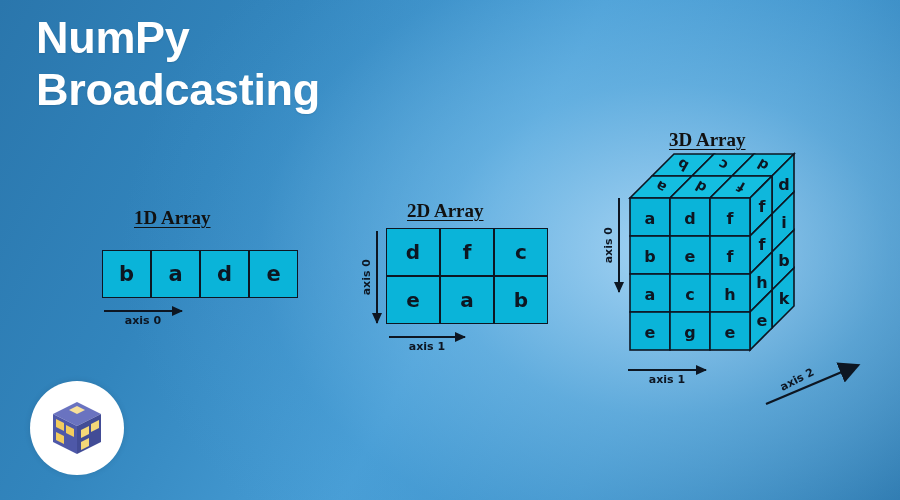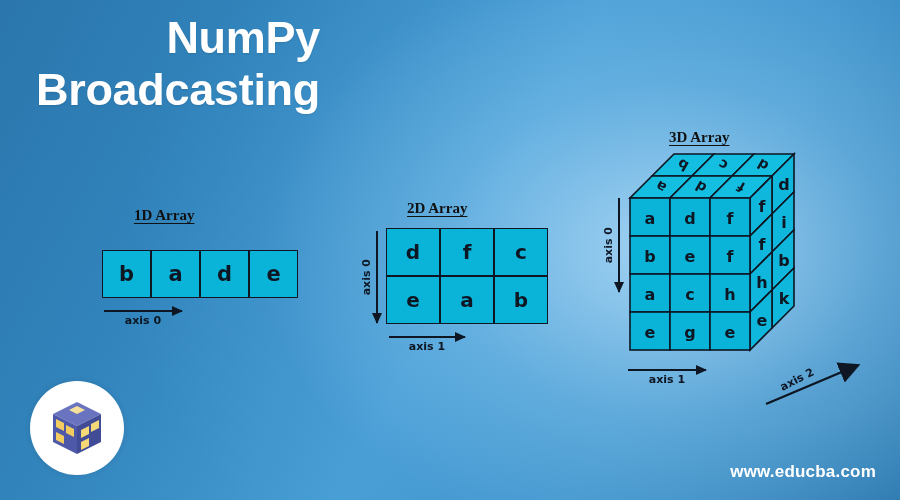--- a/index.html
+++ b/index.html
@@ -17,21 +17,20 @@
     width: 900px;
     height: 500px;
     overflow: hidden;
     background:
       radial-gradient(ellipse 700px 520px at 74% 50%,
           rgba(168,214,245,0.95) 0%,
           rgba(122,190,233,0.55) 32%,
           rgba(78,160,215,0.20) 58%,
           rgba(40,120,176,0.0) 78%),
       linear-gradient(118deg, #2a76ac 0%, #3285bd 26%, #489ed6 52%, #3f93cb 72%, #2b75aa 100%);
-    text-align: right;
   }
 
   
   #title {
     position: absolute;
     left: 36px;
     top: 12px;
     color: #ffffff;
     font-size: 45px;
     font-weight: bold;
@@ -40,21 +39,21 @@
     white-space: pre-line;
     text-shadow: 0 1px 2px rgba(0,0,0,0.10);
   }
 
   
   .section-title {
     position: absolute;
     color: #111111;
     font-family: "Liberation Serif", serif;
     font-weight: bold;
-    font-size: 15px;
+    font-size: 19px;
     text-decoration: underline;
     text-underline-offset: 3px;
     white-space: nowrap;
   }
 
   
   .cell {
     background: #0ab4d9;
     border: 1.6px solid #0d1622;
     box-sizing: border-box;
@@ -369,15 +368,14 @@
       <polygon points="13,38 21,42 21,50 13,46" fill="#f2cc5e"></polygon>
 
       <polygon points="38,36 46,32 46,40 38,44" fill="#f5d878"></polygon>
       <polygon points="48,30 56,26 56,34 48,38" fill="#f5d878"></polygon>
       <polygon points="38,48 46,44 46,52 38,56" fill="#f5d878"></polygon>
 
       <polygon points="26,16 34,12 42,16 34,20" fill="#f7e09a"></polygon>
     </svg>
   </div>
 
-  <div id="footer">www.educba.com</div>
 
 </div>
 
 </body></html>

